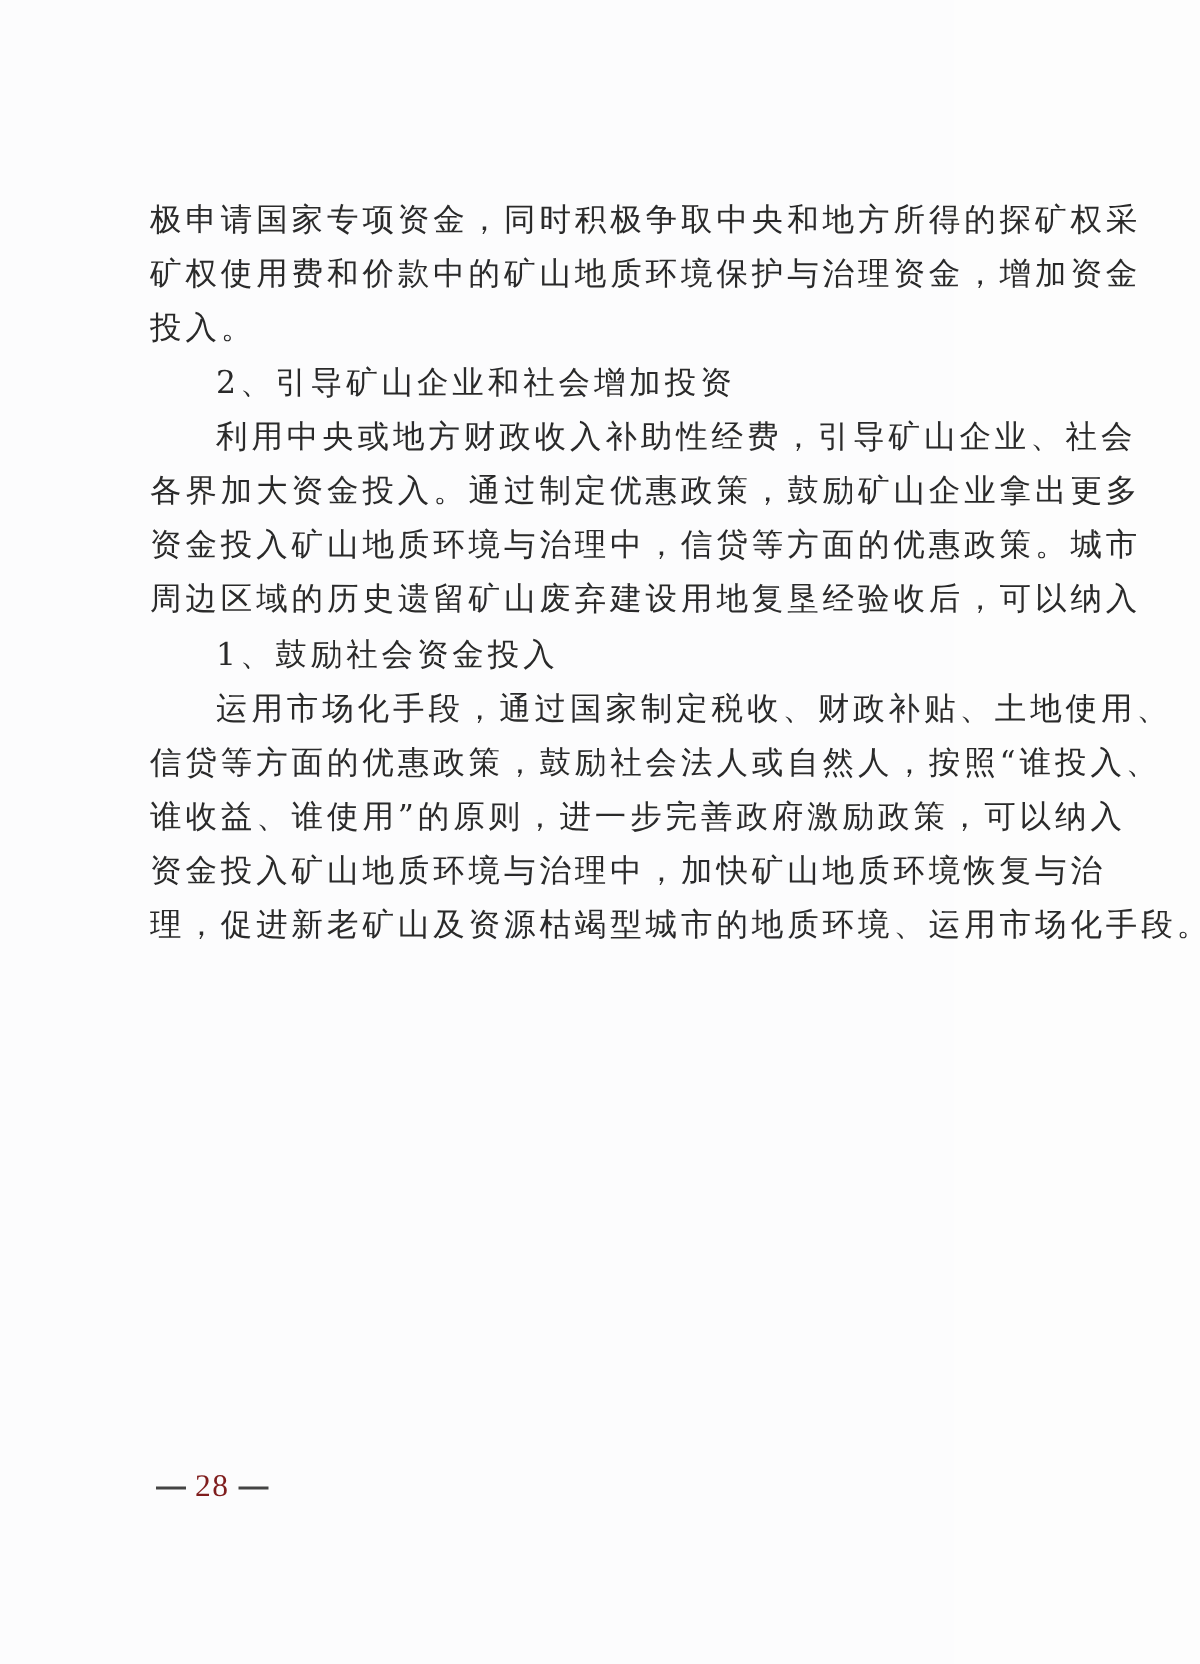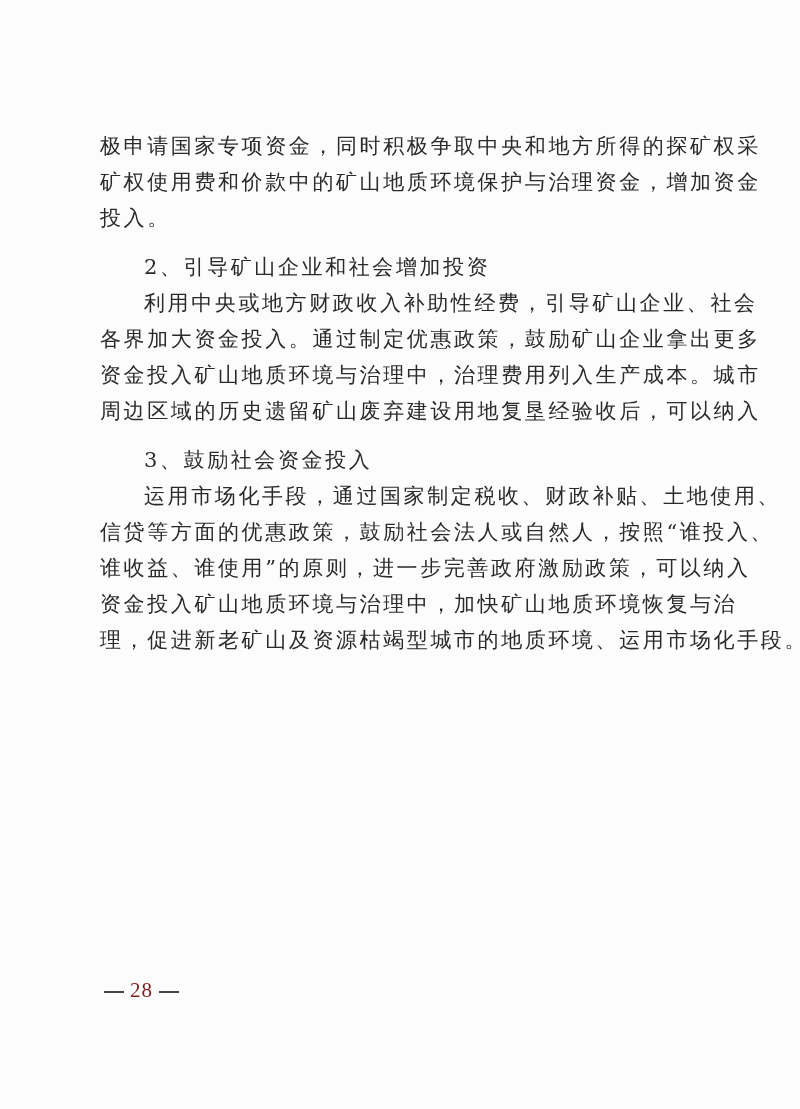--- a/index.html
+++ b/index.html
@@ -34,21 +34,20 @@
     font-size: 21px;
     letter-spacing: 2.6px;
     white-space: nowrap;
     overflow: visible;
   }
   .indent {
     padding-left: 44px;
   }
   .heading {
     padding-left: 44px;
-    margin-top: 12px;
   }
   .page-number {
     position: absolute;
     left: 98px;
     top: 978px;
     font-family: "Liberation Serif", "DejaVu Serif", serif;
     font-size: 21px;
     color: #7f1d1d;
     letter-spacing: 1px;
   }
@@ -73,26 +72,26 @@
       <div class="line">投入。</div>
     </div>
 
     <div>
       <div class="line heading">2、引导矿山企业和社会增加投资</div>
     </div>
 
     <div>
       <div class="line indent">利用中央或地方财政收入补助性经费，引导矿山企业、社会</div>
       <div class="line">各界加大资金投入。通过制定优惠政策，鼓励矿山企业拿出更多</div>
-      <div class="line">资金投入矿山地质环境与治理中，治理费用列入生产成本。城市</div>
+      <div class="line">资金投入矿山地质环境与治理中，信贷等方面的优惠政策。城市</div>
       <div class="line">周边区域的历史遗留矿山废弃建设用地复垦经验收后，可以纳入</div>
     </div>
 
     <div>
-      <div class="line heading">3、鼓励社会资金投入</div>
+      <div class="line heading">1、鼓励社会资金投入</div>
     </div>
 
     <div>
       <div class="line indent">运用市场化手段，通过国家制定税收、财政补贴、土地使用、</div>
       <div class="line">信贷等方面的优惠政策，鼓励社会法人或自然人，按照“谁投入、</div>
       <div class="line">谁收益、谁使用”的原则，进一步完善政府激励政策，可以纳入</div>
       <div class="line">资金投入矿山地质环境与治理中，加快矿山地质环境恢复与治</div>
       <div class="line">理，促进新老矿山及资源枯竭型城市的地质环境、运用市场化手段。</div>
     </div>
 

